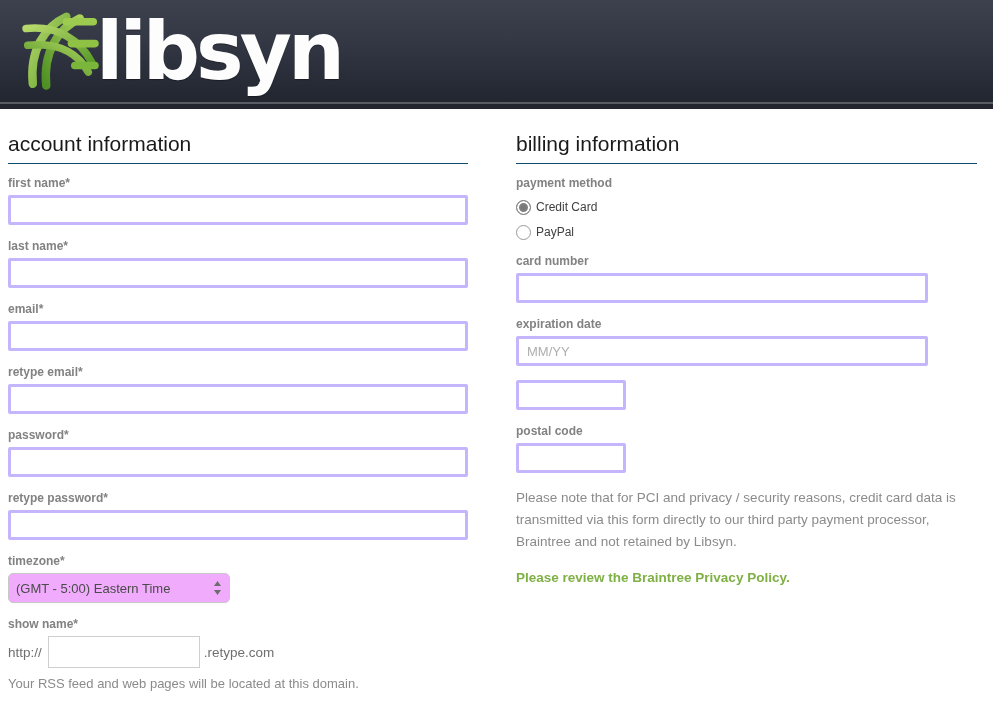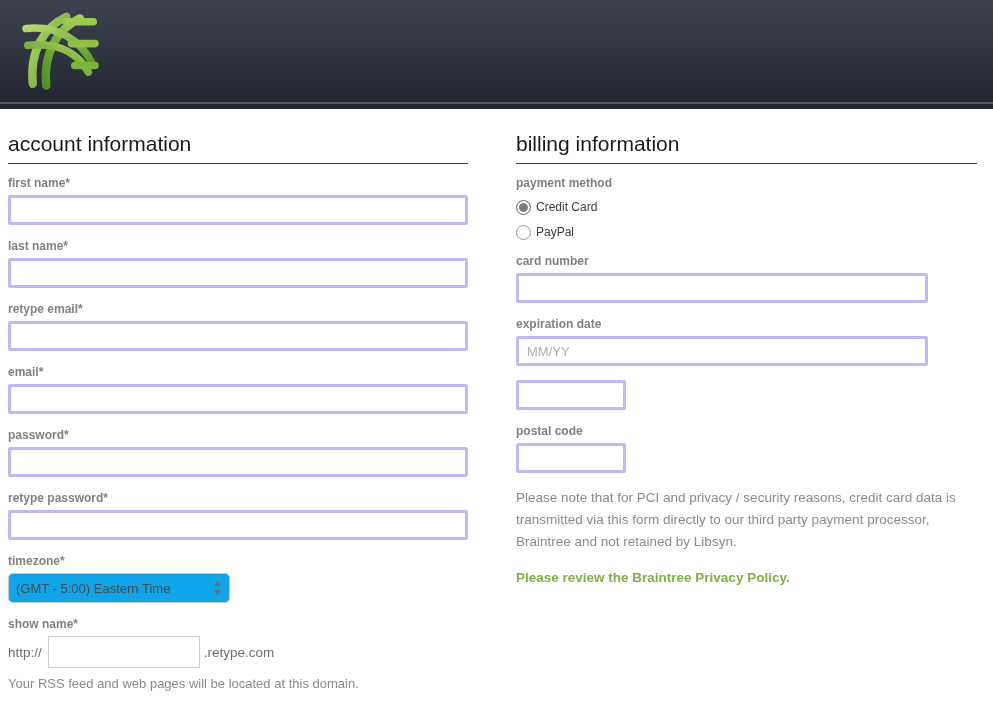--- a/index.html
+++ b/index.html
@@ -105,21 +105,21 @@
     position: relative;
     display: inline-block;
   }
   select.tz {
     -webkit-appearance: none;
     appearance: none;
     width: 222px;
     height: 30px;
     border: 1px solid #c8c8c8;
     border-radius: 5px;
-    background: #0ea5e9;
+    background: #f0abfc;
     padding: 0 34px 0 7px;
     font-size: 13px;
     color: #4a4a4a;
     font-family: "Liberation Sans", sans-serif;
     outline: none;
   }
   .select-arrows {
     position: absolute;
     right: 8px;
     top: 50%;
@@ -232,44 +232,45 @@
         <g fill="none" stroke-linecap="round">
           <path d="M20 88 C 16 48, 34 20, 60 8" stroke="url(#g1)" stroke-width="10"></path>
           <path d="M36 90 C 32 50, 50 22, 76 10" stroke="url(#g2)" stroke-width="10"></path>
           <path d="M12 22 C 50 18, 76 36, 90 62" stroke="url(#g1)" stroke-width="9"></path>
           <path d="M14 42 C 52 38, 74 52, 86 74" stroke="url(#g2)" stroke-width="9"></path>
           <path d="M60 14 L 92 14" stroke="#9ccb4f" stroke-width="9"></path>
           <path d="M66 40 L 94 40" stroke="#8fc244" stroke-width="9"></path>
           <path d="M70 66 L 94 66" stroke="#7ab63a" stroke-width="9"></path>
         </g>
       </svg>
+      <span class="logo-word">libsyn</span>
     </div>
   </div>
   <div class="header-rule"></div>
 
   <div class="col col-left">
     <h2 class="section-title">account information</h2>
 
     <div class="field">
       <label class="fld-label">first name*</label>
       <input class="txt w-full" type="text" value="" style="">
     </div>
 
     <div class="field">
       <label class="fld-label">last name*</label>
       <input class="txt w-full" type="text" value="" style="">
     </div>
 
     <div class="field">
+      <label class="fld-label">email*</label>
+      <input class="txt w-full" type="text" value="" style="">
+    </div>
+
+    <div class="field">
       <label class="fld-label">retype email*</label>
-      <input class="txt w-full" type="text" value="" style="">
-    </div>
-
-    <div class="field">
-      <label class="fld-label">email*</label>
       <input class="txt w-full" type="text" value="" style="">
     </div>
 
     <div class="field">
       <label class="fld-label">password*</label>
       <input class="txt w-full" type="password" value="" style="">
     </div>
 
     <div class="field">
       <label class="fld-label">retype password*</label>

